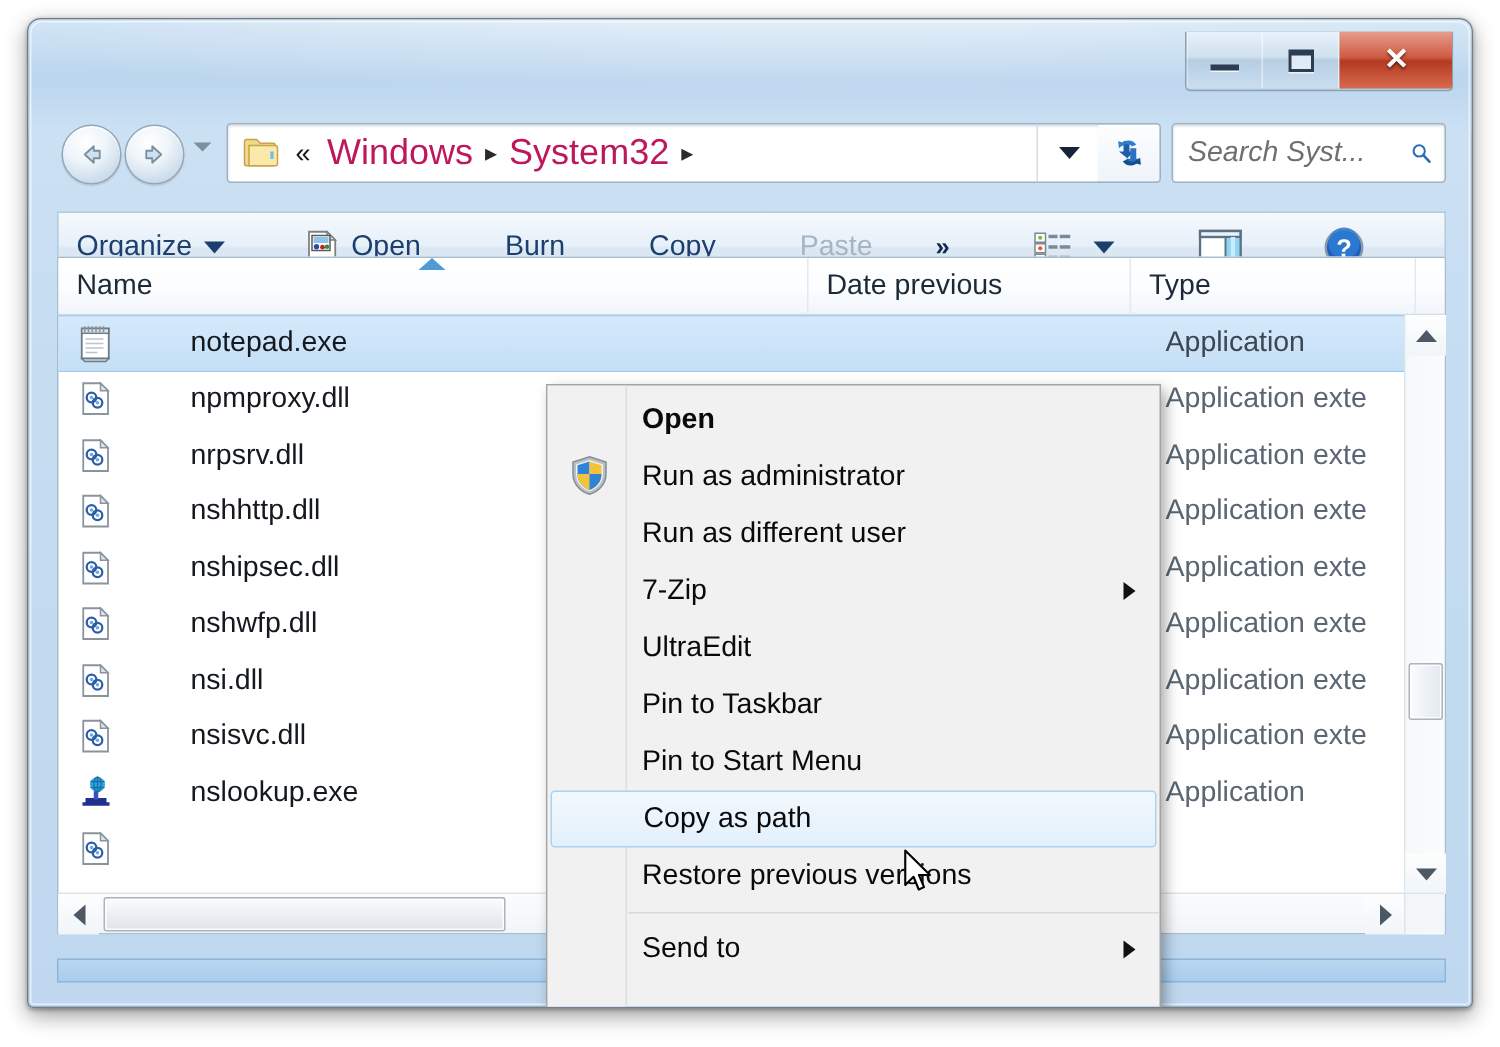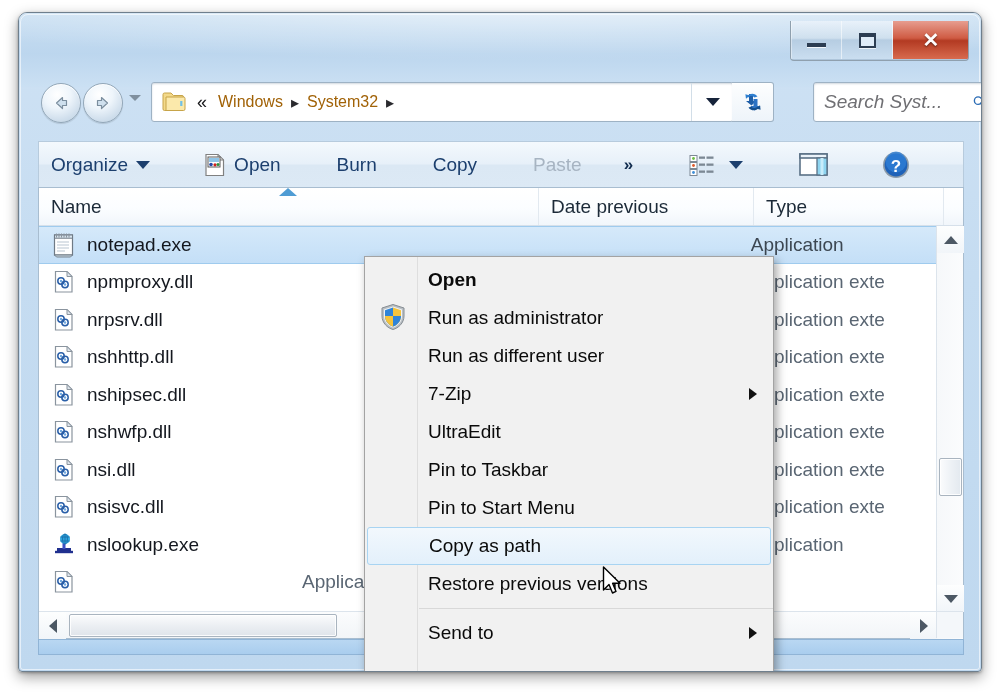--- a/index.html
+++ b/index.html
@@ -113,21 +113,21 @@
     position: absolute; left: 132px; top: 7px;
     width: 583px; height: 40px;
     background: #ffffff;
     border: 1px solid #9eb2c4;
     border-radius: 3px;
     box-shadow: inset 0 1px 2px rgba(120,140,160,0.35);
     display: flex; align-items: center;
   }
   #addr-folder-icon { margin-left: 10px; margin-right: 5px; flex: 0 0 auto; }
   .crumb {
-    font-size: 16px; color: #a16207; padding: 0 7px;
+    font-size: 24px; color: #be185d; padding: 0 7px;
     white-space: nowrap; cursor: default;
     font-family: "Liberation Sans", sans-serif;
   }
   .crumb-sep {
     color: #2a2a2e; font-size: 16px; padding: 0 1px; user-select: none;
   }
   .crumb-chev { font-size: 18px; color: #17171a; padding: 0 4px; }
   #addr-dropdown {
     margin-left: auto; width: 42px; height: 38px;
     display: flex; align-items: center; justify-content: center;
@@ -145,21 +145,21 @@
     border: 1px solid #9eb2c4; border-left: none;
     border-radius: 0 3px 3px 0;
     display: flex; align-items: center; justify-content: center;
   }
   #search-box {
     position: absolute; left: 762px; top: 7px;
     width: 183px; height: 40px;
     background: #ffffff;
     border: 1px solid #9eb2c4; border-radius: 3px;
     box-shadow: inset 0 1px 2px rgba(120,140,160,0.35);
-    display: flex; align-items: center; padding: 0 8px; margin-left: 32px;
+    display: flex; align-items: center; padding: 0 8px;
   }
   #search-input {
     border: none; outline: none; width: 150px;
     font-size: 19px; font-style: italic; color: #6f6f73;
     font-family: "Liberation Sans", sans-serif;
     background: transparent;
   }
   #search-input::placeholder { color: #6f6f73; opacity: 1; }
 
   
@@ -179,21 +179,21 @@
   .tb-item.disabled { color: #a7b4c2; }
   .tb-caret {
     width: 0; height: 0; margin-left: 8px;
     border-left: 7px solid transparent; border-right: 7px solid transparent;
     border-top: 8px solid #1c3f6e;
   }
   #tb-chevrons { font-size: 17px; color: #102b4d; font-weight: bold; padding: 0 14px; }
 
   
   #listview {
-    position: absolute; left: 19px; top: 174px;
+    position: absolute; left: 19px; top: 158px;
     width: 926px; height: 452px;
     background: #ffffff;
     border: 1px solid #a8bdd0;
   }
   #col-header {
     position: absolute; left: 0; top: 0; width: 100%; height: 38px;
     background: linear-gradient(180deg, #ffffff 0%, #fbfdff 55%, #f1f6fb 100%);
     border-bottom: 1px solid #d6e0ea;
     display: flex;
   }
@@ -218,20 +218,21 @@
     position: absolute; left: 0; top: 38px;
     width: 898px; height: 375px;
     overflow: hidden;
   }
   .row {
     display: flex; align-items: center;
     height: 37.5px; padding-left: 12px;
     font-size: 19px; color: #14181f;
     cursor: default;
     font-family: "Liberation Sans", sans-serif;
+    gap: 40px;
   }
   .row.selected {
     background: linear-gradient(180deg, #d5e9fa 0%, #c4dff7 100%);
     border-top: 1px solid #9fcbee;
     border-bottom: 1px solid #9fcbee;
   }
   .row-icon { width: 26px; height: 26px; margin-right: 10px; flex: 0 0 auto; position: relative; }
   .row-name { width: 462px; white-space: nowrap; overflow: hidden; }
   .row-date { width: 215px; color: #5a6673; }
   .row-type { width: 190px; color: #5a6673; white-space: nowrap; overflow: hidden; }

